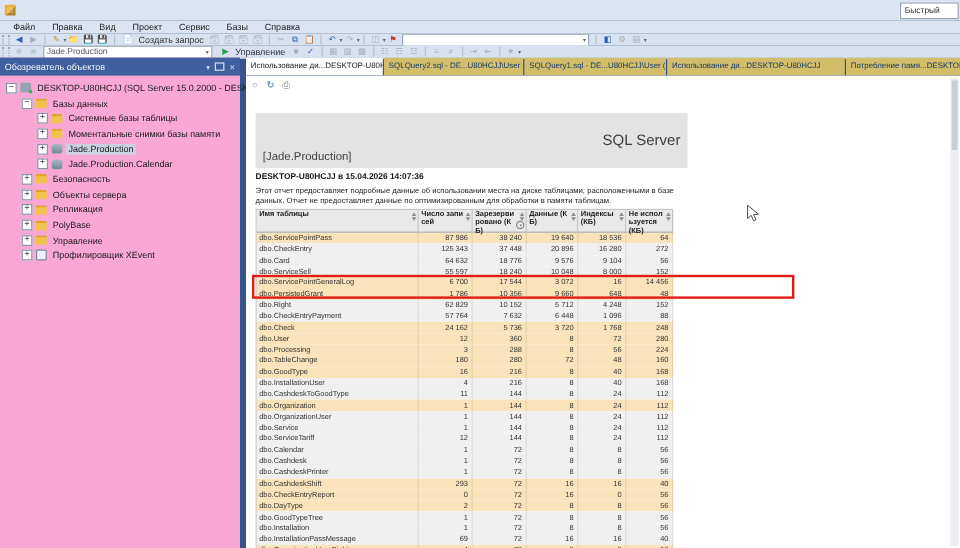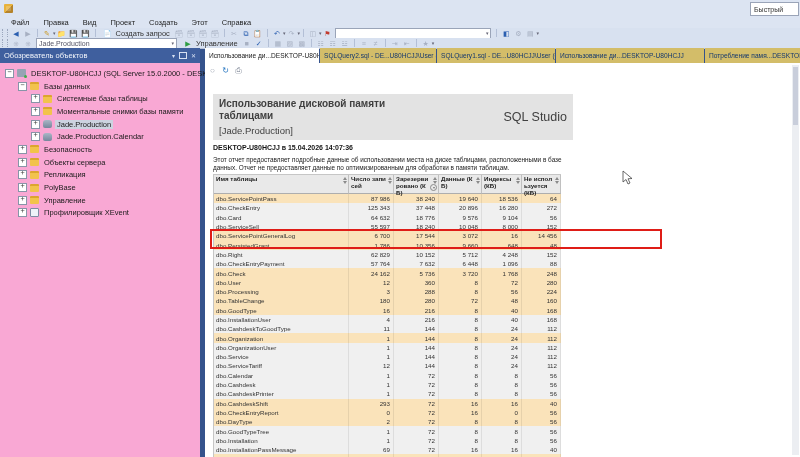--- a/index.html
+++ b/index.html
@@ -95,22 +95,22 @@
   <div id="quick-launch">
     <span>Быстрый</span>
   </div>
 </div>
 
 <div id="menubar">
     <span class="menu-item">Файл</span>
     <span class="menu-item">Правка</span>
     <span class="menu-item">Вид</span>
     <span class="menu-item">Проект</span>
-    <span class="menu-item">Создать</span>
-    <span class="menu-item">Этот</span>
+    <span class="menu-item">Сервис</span>
+    <span class="menu-item">Базы</span>
     <span class="menu-item">Справка</span>
   </div>
 
 <div id="toolbar1" class="tbar">
   <span class="grip"></span>
   <span class="tico blue">◀</span>
   <span class="tico dim">▶</span>
   <span class="tsep"></span>
   <span class="tico gold">✎</span>
   <span class="caret">▾</span>
@@ -275,23 +275,22 @@
   </div>
 
 <div id="doc">
   <div id="report-toolbar">
     <span class="rico" style="color:#9aa2b0">○</span>
     <span class="rico" style="color:#2b79c2">↻</span>
     <span class="rico" style="color:#6b7486">⎙</span>
   </div>
 
   <div id="report-band">
-    <div id="report-title">Использование дисковой памяти таблицами</div>
     <div id="report-db">[Jade.Production]</div>
-    <div id="report-brand">SQL Studio</div>
+    <div id="report-brand">SQL Server</div>
   </div>
 
   <div id="report-generated">DESKTOP-U80HCJJ в 15.04.2026 14:07:36</div>
   <div id="report-desc">Этот отчет предоставляет подробные данные об использовании места на диске таблицами, расположенными в базе данных. Отчет не предоставляет данные по оптимизированным для обработки в памяти таблицам.</div>
 
   <div id="tbl">
     <div id="tbl-head">
         <div class="th" style="width: 135px;"><span>Имя таблицы</span><span class="sorters">
             <i class="tri-up"></i>
             <i class="tri-dn"></i>

